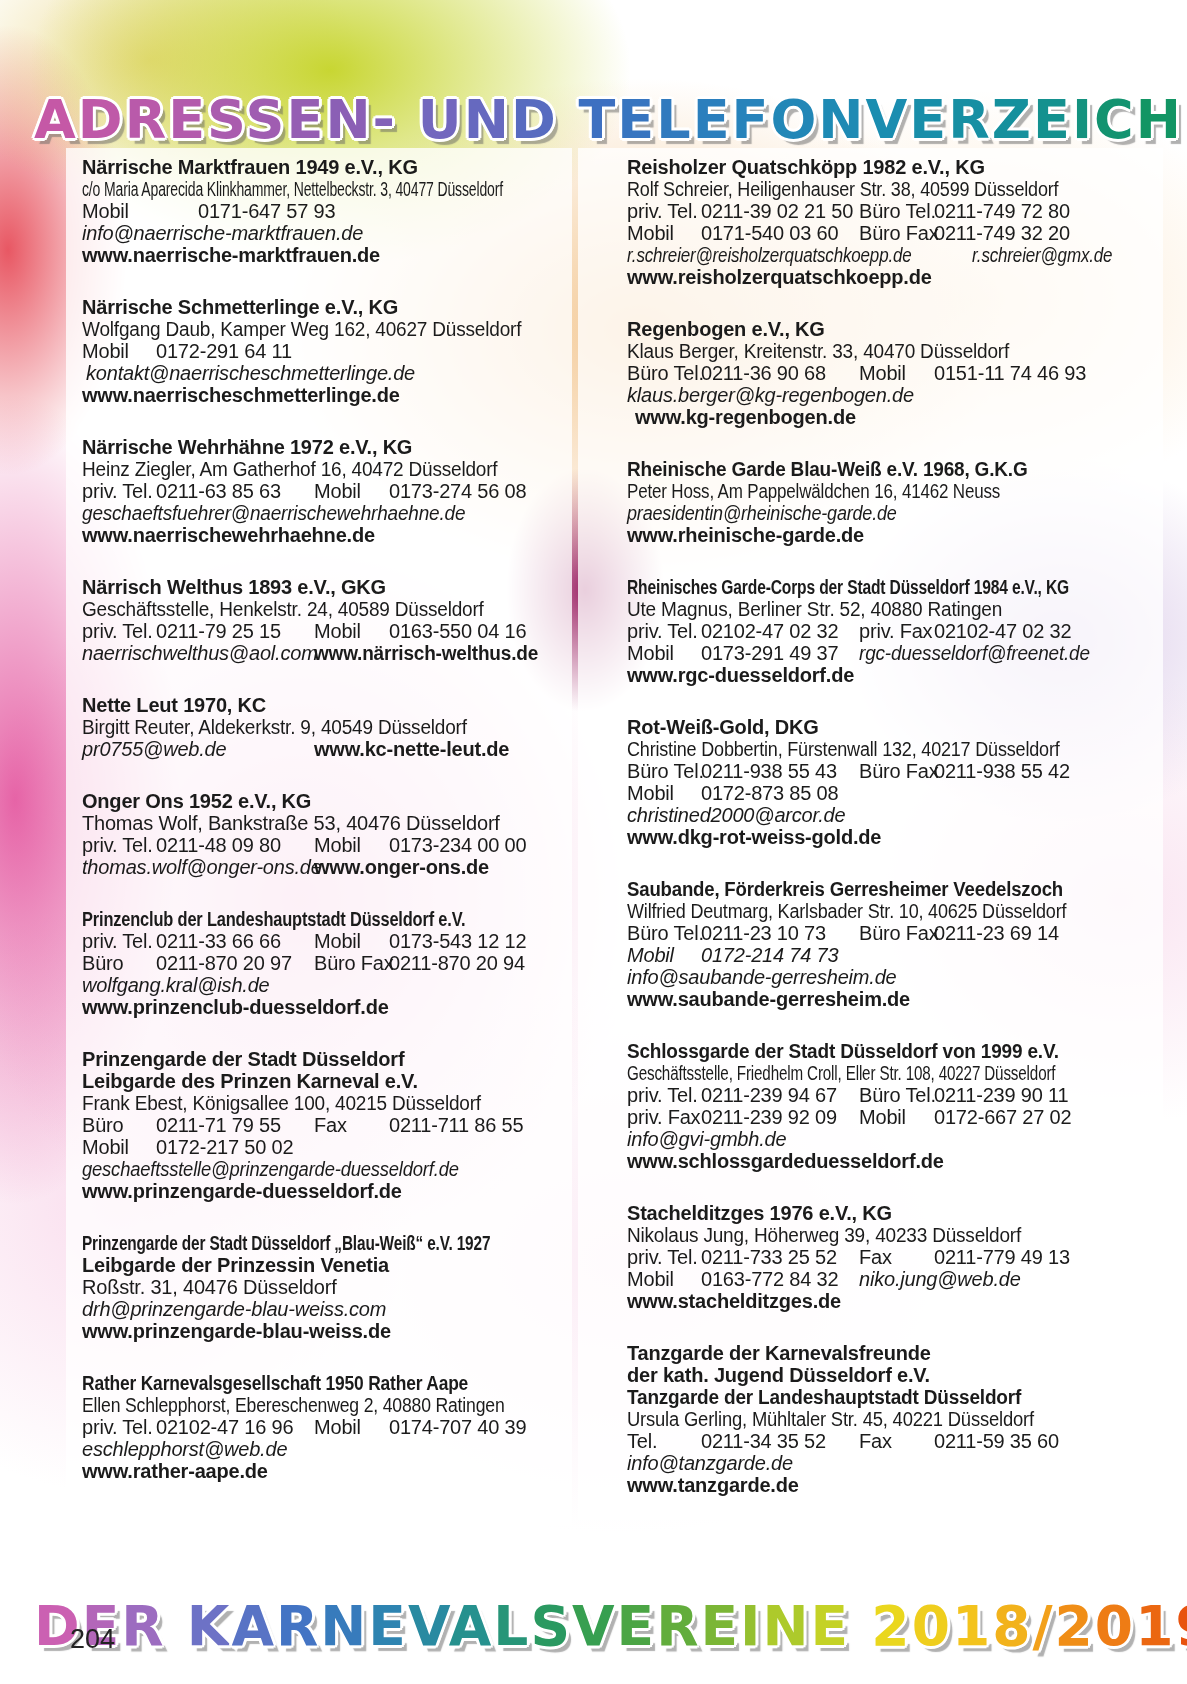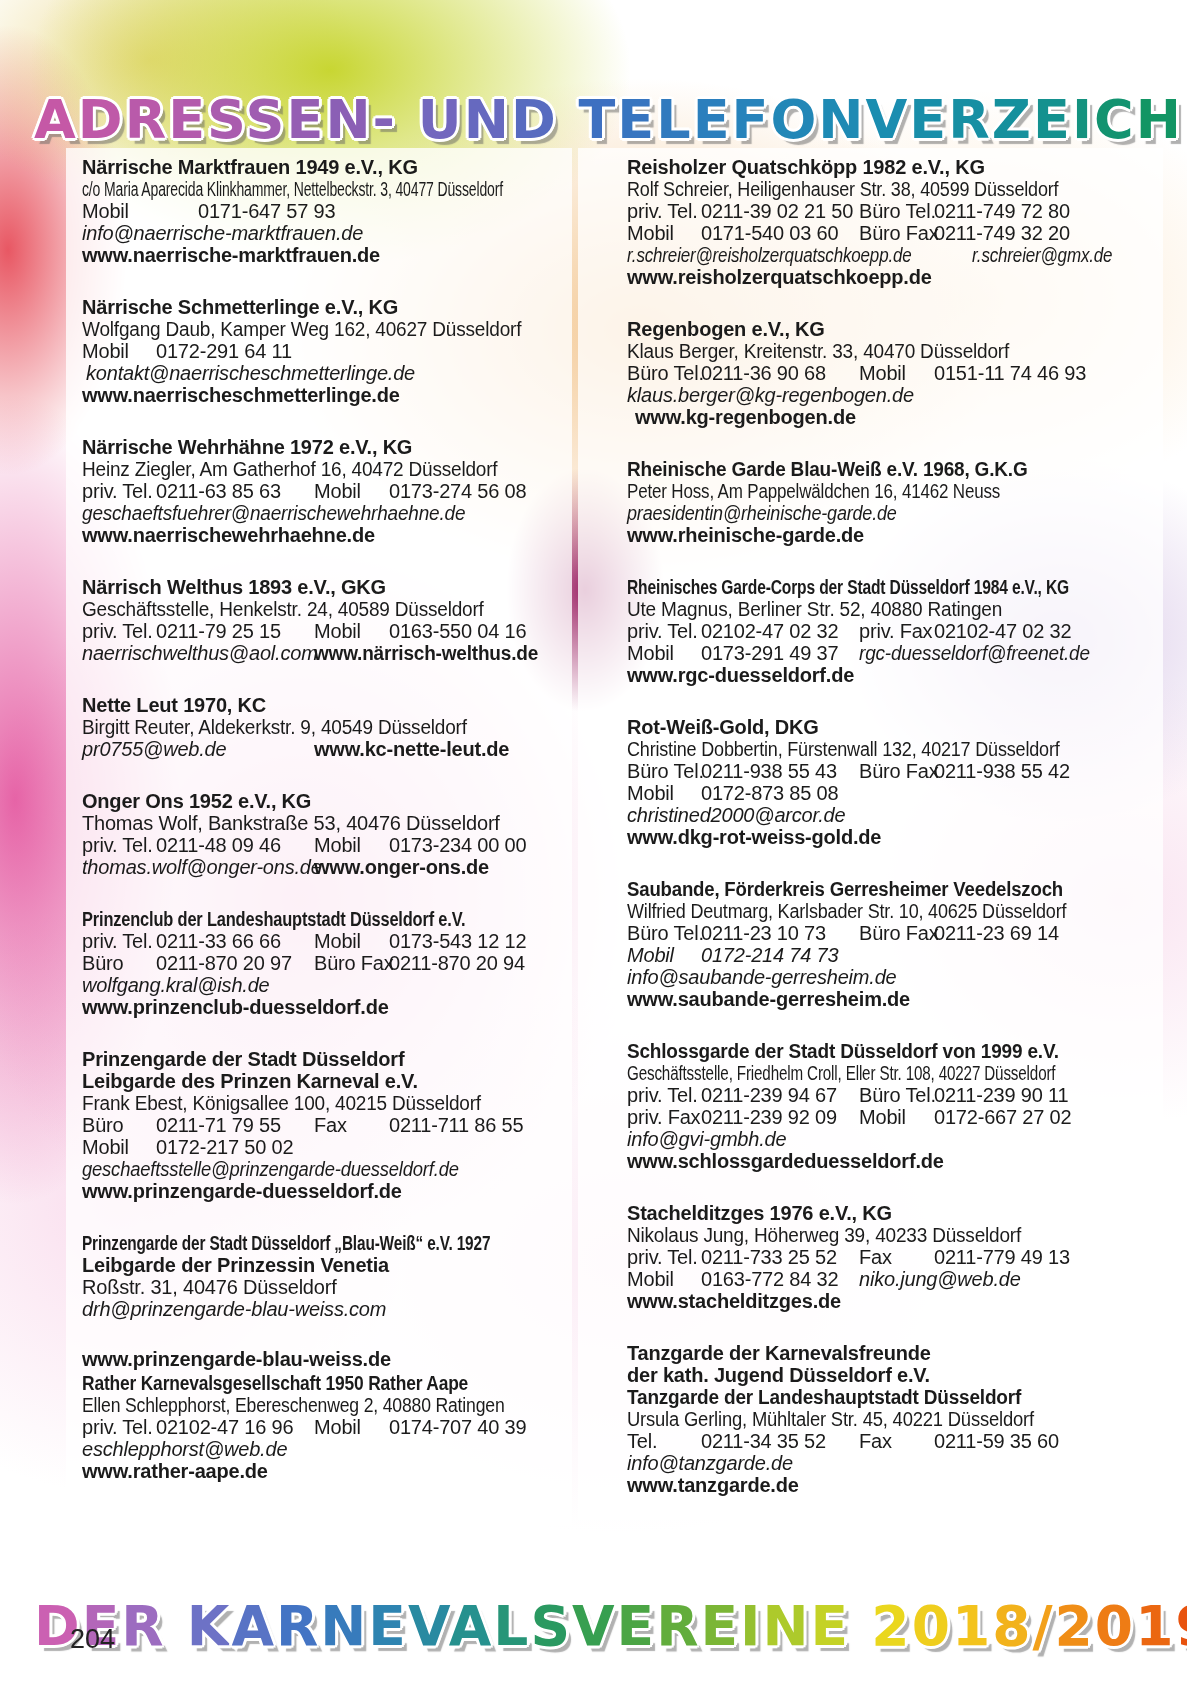--- a/index.html
+++ b/index.html
@@ -146,21 +146,21 @@
       </div>
       <div class="entry">
         <div class="line">
           <span class="seg b" style="left: 0px;">Onger Ons 1952 e.V., KG</span>
         </div>
         <div class="line">
           <span class="seg" style="left: 0px;">Thomas Wolf, Bankstraße 53, 40476 Düsseldorf</span>
         </div>
         <div class="line">
           <span class="seg" style="left: 0px;">priv. Tel.</span>
-          <span class="seg" style="left: 74px;">0211-48 09 46</span>
+          <span class="seg" style="left: 74px;">0211-48 09 80</span>
           <span class="seg" style="left: 232px;">Mobil</span>
           <span class="seg" style="left: 307px;">0173-234 00 00</span>
         </div>
         <div class="line">
           <span class="seg i" style="left: 0px;">thomas.wolf@onger-ons.de</span>
           <span class="seg b" style="left: 232px;">www.onger-ons.de</span>
         </div>
       </div>
       <div class="entry">
         <div class="line">
@@ -219,21 +219,21 @@
         <div class="line">
           <span class="seg b" style="left: 0px;">Leibgarde der Prinzessin Venetia</span>
         </div>
         <div class="line">
           <span class="seg" style="left: 0px;">Roßstr. 31, 40476 Düsseldorf</span>
         </div>
         <div class="line">
           <span class="seg i" style="left: 0px;">drh@prinzengarde-blau-weiss.com</span>
         </div>
         <div class="line">
-          <span class="seg b" style="left: 0px; margin-top: 28px;">www.prinzengarde-blau-weiss.de</span>
+          <span class="seg b" style="left: 0px;">www.prinzengarde-blau-weiss.de</span>
         </div>
       </div>
       <div class="entry">
         <div class="line">
           <span class="seg b" style="left: 0px; transform: scaleX(0.87);">Rather Karnevalsgesellschaft 1950 Rather Aape</span>
         </div>
         <div class="line">
           <span class="seg" style="left: 0px; transform: scaleX(0.88);">Ellen Schlepphorst, Ebereschenweg 2, 40880 Ratingen</span>
         </div>
         <div class="line">

